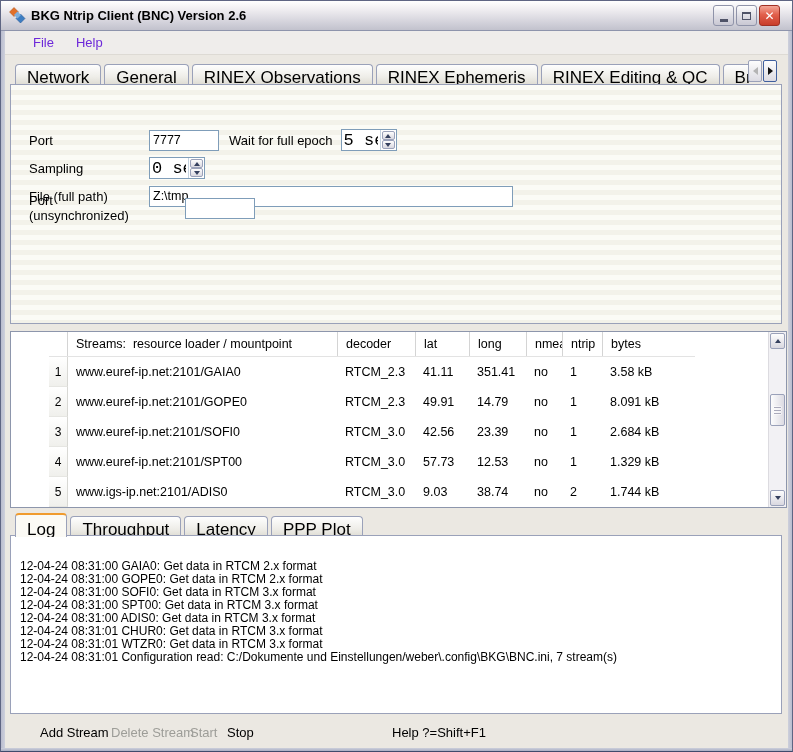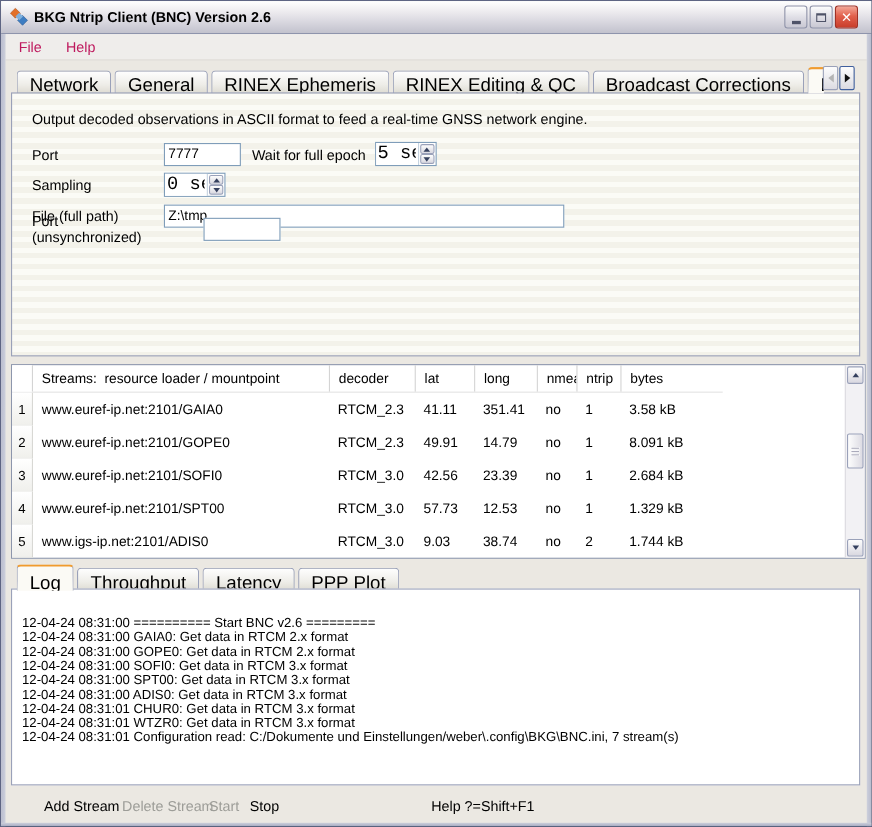--- a/index.html
+++ b/index.html
@@ -14,21 +14,21 @@
   .titlebar{position:absolute;left:0;top:0;right:0;height:30px;background:linear-gradient(180deg,#ffffff 0%,#eceaee 35%,#d2d1da 75%,#c2c2cd 100%);border-bottom:1px solid #8e94ac;display:flex;align-items:center;padding:0 6px;box-sizing:border-box;}
   .app-icon{width:17px;height:17px;margin:0 5px 0 2px;flex:0 0 auto;}
   .title-text{font-size:13px;font-weight:bold;color:#000;flex:1 1 auto;white-space:nowrap;overflow:hidden;}
   .win-controls{display:flex;gap:2px;margin-right:6px;}
   .win-btn{width:21px;height:21px;border-radius:3px;border:1px solid #8f93a9;background:linear-gradient(180deg,#fdfdfd,#dddce4 55%,#c9c8d3);display:flex;align-items:center;justify-content:center;box-sizing:border-box;cursor:default;}
   .win-btn.close{background:linear-gradient(180deg,#f3a797,#e2604c 45%,#c83d2a);border-color:#a03024;color:#fff;font-size:12px;font-weight:bold;line-height:1;}
   .glyph-min{width:8px;height:3px;background:#4f5368;margin-top:9px;}
   .glyph-max{width:9px;height:8px;border:1px solid #4f5368;border-top-width:2px;box-sizing:border-box;}
 
   
-  .menubar{position:absolute;left:4px;right:4px;top:30px;height:23px;background:linear-gradient(180deg,#f4f2f1,#ecead̥e4);background:#efedeb;border-bottom:1px solid #dddad4;display:flex;align-items:center;gap:22px;padding-left:12px;font-size:13px;color:#be185d;}
+  .menubar{position:absolute;left:4px;right:4px;top:30px;height:23px;background:linear-gradient(180deg,#f4f2f1,#ecead̥e4);background:#efedeb;border-bottom:1px solid #dddad4;display:flex;align-items:center;gap:22px;padding-left:28px;font-size:13px;color:#6d28d9;}
   .menu-item{cursor:default;}
 
   
   .tabbar{position:absolute;display:flex;align-items:flex-end;gap:3px;overflow:hidden;}
   .tabbar.top{left:14px;top:59px;width:734px;height:25px;}
   .tabbar.bottom{left:14px;top:512px;width:600px;height:24px;}
   .tab{box-sizing:border-box;height:21px;padding:3px 11px 4px;font-size:17px;color:#000;background:linear-gradient(180deg,#fefefe,#eeede8 60%,#dddbd2);border:1px solid #9aa1b9;border-bottom:none;border-radius:4px 4px 0 0;white-space:nowrap;cursor:default;flex:0 0 auto;}
   .tab.selected{height:25px;padding-top:5px;background:#fbfaf5;border-top:2px solid #f09b2e;margin-bottom:-1px;z-index:3;position:relative;}
   .tab-scroll{position:absolute;top:59px;width:14px;height:22px;box-sizing:border-box;border:1px solid #9aa1b9;border-radius:2px;background:linear-gradient(180deg,#fdfdfd,#dcdbe2);display:flex;align-items:center;justify-content:center;z-index:6;}
   .tab-scroll.left{left:747px;}
@@ -45,21 +45,21 @@
   .spin{display:flex;box-sizing:border-box;height:22px;border:1px solid #7f9db9;background:#fff;align-items:stretch;}
   .spin input{border:none;outline:none;width:34px;font-family:Liberation Mono, monospace;font-size:17px;padding:0 2px;background:#fff;color:#000;}
   .spin-btns{display:flex;flex-direction:column;width:15px;border-left:1px solid #c6d3e0;}
   .spin-btn{flex:1;display:flex;align-items:center;justify-content:center;background:linear-gradient(180deg,#fdfdfd,#d9d8e0);border:1px solid #9aa1b9;border-radius:2px;margin:1px 1px 0 1px;box-sizing:border-box;}
   .spin-btn:last-child{margin:0 1px 1px 1px;}
   .tri-up{width:0;height:0;border-left:3px solid transparent;border-right:3px solid transparent;border-bottom:4px solid #35405e;}
   .tri-dn{width:0;height:0;border-left:3px solid transparent;border-right:3px solid transparent;border-top:4px solid #35405e;}
 
   
   .table{position:absolute;left:9px;top:330px;width:777px;height:177px;box-sizing:border-box;border:1px solid #8d96ac;background:#fff;}
-  .trow{display:grid;grid-template-columns:19px 269px 78px 54px 57px 36px 40px 1fr;width:646px;}
+  .trow{display:grid;grid-template-columns:19px 269px 78px 54px 57px 36px 40px 1fr;width:646px;margin-left:38px;}
   .thead{height:24px;border-bottom:1px solid #e3e3e3;}
   .thead .hc{display:flex;align-items:center;font-size:12.5px;color:#000;padding-left:8px;border-left:1px solid #d4d4d4;white-space:pre;overflow:hidden;}
   .thead .hc.first{border-left:none;}
   .tdata{height:30px;}
   .tdata .dc{display:flex;align-items:center;font-size:12.5px;color:#000;padding-left:8px;white-space:nowrap;overflow:hidden;}
   .rownum{display:flex;align-items:center;justify-content:center;font-size:12px;color:#000;background:linear-gradient(180deg,#ffffff,#f0f0ec);border-right:1px solid #d8d8d4;border-bottom:1px solid #e6e6e2;}
   .corner{background:#fff;border-right:1px solid #d4d4d4;}
   .bytes-pad{padding-left:16px;}
   
   .vscroll{position:absolute;right:0;top:0;bottom:0;width:17px;background:#f2f1f4;border-left:1px solid #dcdbe0;}
@@ -104,35 +104,35 @@
   </div>
 
   <div class="menubar">
     <span class="menu-item">File</span>
     <span class="menu-item">Help</span>
   </div>
 
   <div class="tabbar top">
     <div class="tab">Network</div>
     <div class="tab">General</div>
+    <div class="tab">RINEX Observations</div>
     <div class="tab">RINEX Ephemeris</div>
     <div class="tab">RINEX Editing &amp; QC</div>
     <div class="tab">Broadcast Corrections</div>
     <div class="tab selected">Feed Engine</div>
 
   </div>
   <div class="tab-scroll left">
       <span class="tri-l"></span>
     </div>
   <div class="tab-scroll right">
       <span class="tri-r"></span>
     </div>
 
   <div class="tabpage">
-    <div class="desc">Output decoded observations in ASCII format to feed a real-time GNSS network engine.</div>
 
     <div class="frow" style="top:44px;">
       <span class="flabel">Port</span>
       <input class="txt" style="width: 70px;" value="7777">
       <span style="margin-left:10px;margin-right:8px;">Wait for full epoch</span>
       <span class="spin">
         <input value="5 sec" style="">
         <span class="spin-btns">
           <span class="spin-btn">
               <span class="tri-up"></span>
@@ -249,21 +249,20 @@
   </div>
 
   <div class="tabbar bottom">
     <div class="tab selected">Log</div>
     <div class="tab">Throughput</div>
     <div class="tab">Latency</div>
     <div class="tab">PPP Plot</div>
   </div>
 
   <div class="logpage">
-    <div class="logline">12-04-24 08:31:00 ========== Start BNC v2.6 =========</div>
     <div class="logline">12-04-24 08:31:00 GAIA0: Get data in RTCM 2.x format</div>
     <div class="logline">12-04-24 08:31:00 GOPE0: Get data in RTCM 2.x format</div>
     <div class="logline">12-04-24 08:31:00 SOFI0: Get data in RTCM 3.x format</div>
     <div class="logline">12-04-24 08:31:00 SPT00: Get data in RTCM 3.x format</div>
     <div class="logline">12-04-24 08:31:00 ADIS0: Get data in RTCM 3.x format</div>
     <div class="logline">12-04-24 08:31:01 CHUR0: Get data in RTCM 3.x format</div>
     <div class="logline">12-04-24 08:31:01 WTZR0: Get data in RTCM 3.x format</div>
     <div class="logline">12-04-24 08:31:01 Configuration read: C:/Dokumente und Einstellungen/weber\.config\BKG\BNC.ini, 7 stream(s)</div>
   </div>
 

